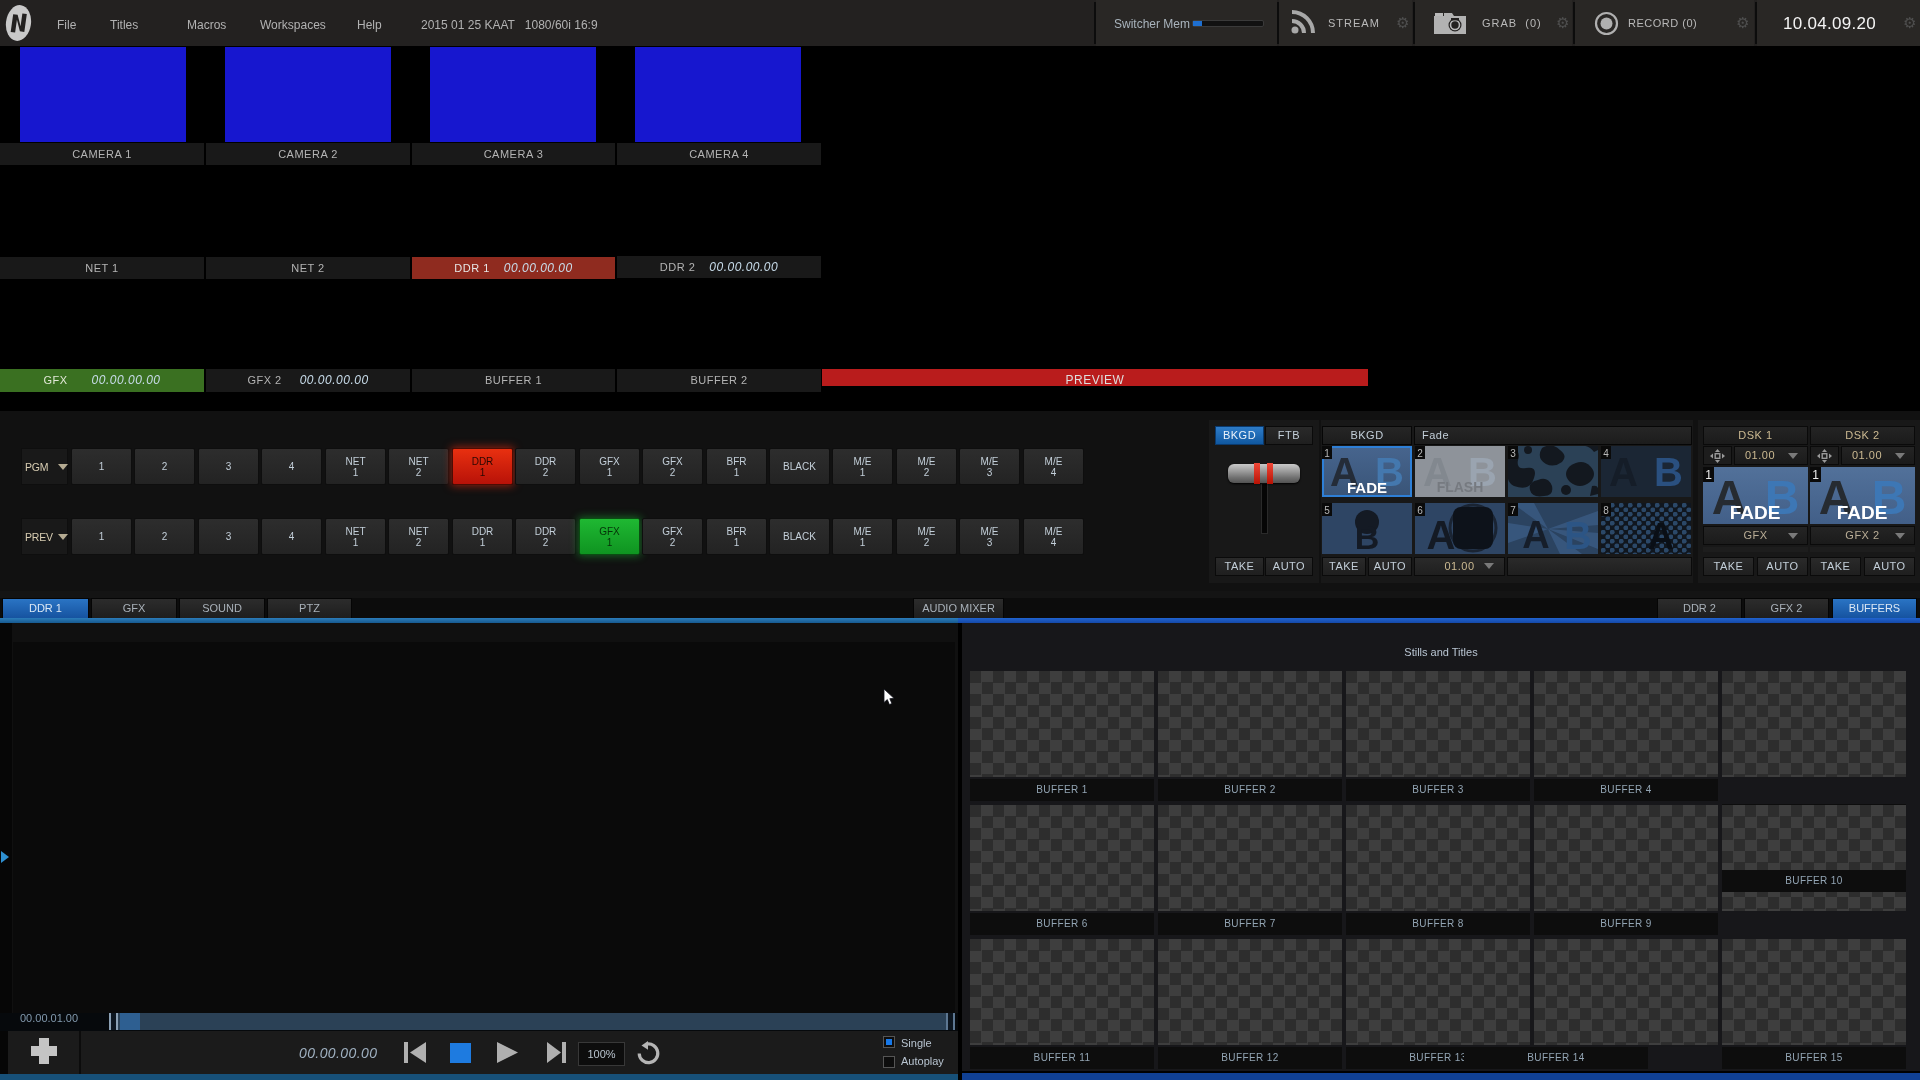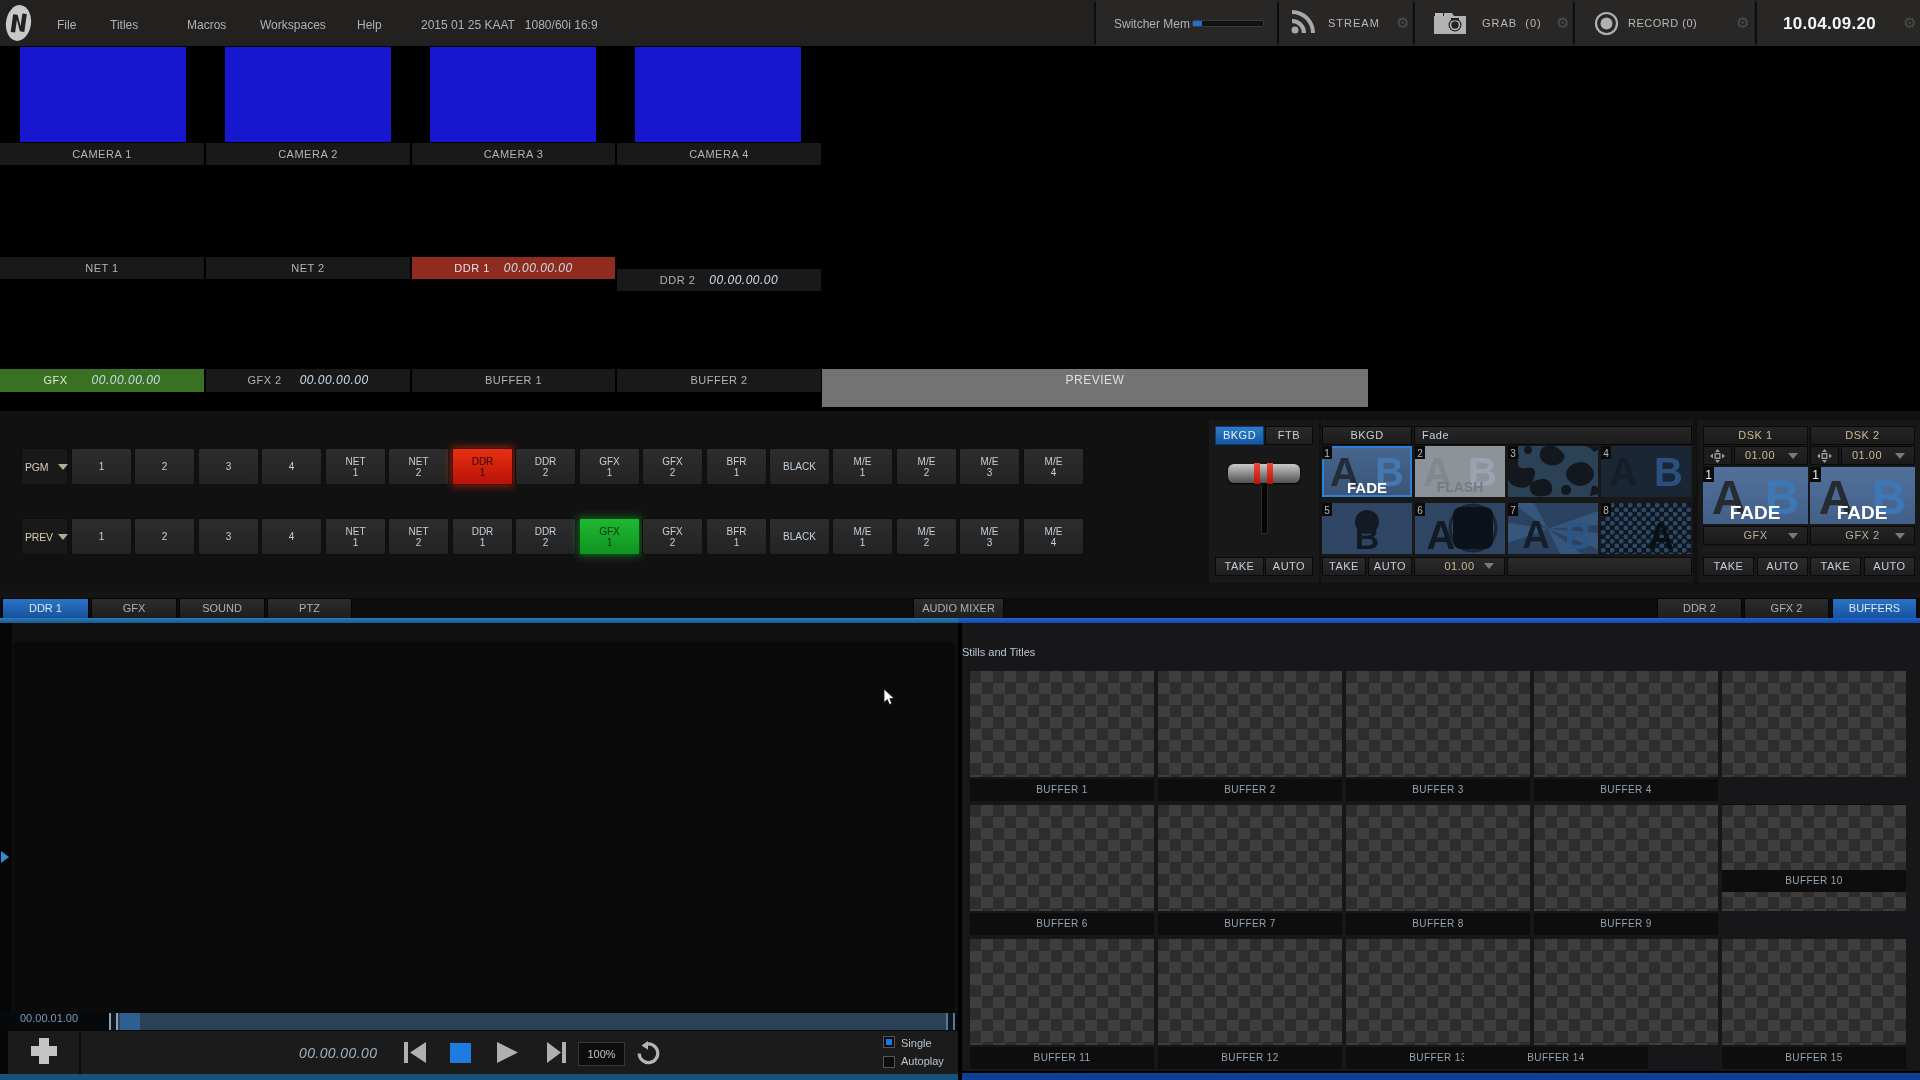--- a/index.html
+++ b/index.html
@@ -73,40 +73,40 @@
 </svg>
 <div class="abs" style="left:1482px;top:17px;font-size:11px;color:#b9b9b9;letter-spacing:1px">GRAB&nbsp;&nbsp;(0)</div>
 <div class="abs gear" style="left:1556px">⚙</div>
 
 <svg class="abs" style="left:1594px;top:11px" width="25" height="25" viewBox="0 0 25 25">
 <circle cx="12.5" cy="12.5" r="10.5" fill="none" stroke="#b0b0b0" stroke-width="2.2"></circle>
 <circle cx="12.5" cy="12.5" r="6" fill="#b0b0b0"></circle>
 </svg>
 <div class="abs" style="left:1628px;top:17px;font-size:11px;color:#b9b9b9;letter-spacing:0.5px">RECORD (0)</div>
 <div class="abs gear" style="left:1736px">⚙</div>
-<div class="abs" style="left:1783px;top:14px;font-size:17px;font-weight:bold;color:#f4f4f4;letter-spacing:0.3px">10.04.09.20</div>
+<div class="abs" style="left:1783px;top:14px;font-size:17px;font-weight:normal;color:#f4f4f4;letter-spacing:0.3px">10.04.09.20</div>
 <div class="abs gear" style="left:1903px">⚙</div>
 
 <div class="abs" style="left:20px;top:47px;width:166px;height:95px;background:#1717cf"></div>
 <div class="abs" style="left:225px;top:47px;width:166px;height:95px;background:#1717cf"></div>
 <div class="abs" style="left:430px;top:47px;width:166px;height:95px;background:#1717cf"></div>
 <div class="abs" style="left:635px;top:47px;width:166px;height:95px;background:#1717cf"></div>
 <div class="abs mlabel" style="left:0;top:143px;width:204px">CAMERA 1</div>
 <div class="abs mlabel" style="left:206px;top:143px;width:204px">CAMERA 2</div>
 <div class="abs mlabel" style="left:412px;top:143px;width:203px">CAMERA 3</div>
 <div class="abs mlabel" style="left:617px;top:143px;width:204px">CAMERA 4</div>
 <div class="abs mlabel" style="left:0;top:257px;width:204px">NET 1</div>
 <div class="abs mlabel" style="left:206px;top:257px;width:204px">NET 2</div>
 <div class="abs mlabel" style="left:412px;top:257px;width:203px;background:#8f2b1f;color:#e6e6e6"><span style="margin-right:14px">DDR 1</span><span class="tc">00.00.00.00</span></div>
-<div class="abs mlabel" style="left:617px;top:269px;width:204px"><span style="margin-right:14px">DDR 2</span><span class="tc">00.00.00.00</span></div>
+<div class="abs mlabel" style="left:617px;top:256px;width:204px"><span style="margin-right:14px">DDR 2</span><span class="tc">00.00.00.00</span></div>
 <div class="abs mlabel" style="left:0;top:369px;width:204px;height:23px;line-height:23px;background:#3a7021;color:#e2e8d8"><span style="margin-right:24px">GFX</span><span class="tc">00.00.00.00</span></div>
 <div class="abs mlabel" style="left:206px;top:369px;width:204px;height:23px;line-height:23px"><span style="margin-right:18px">GFX 2</span><span class="tc">00.00.00.00</span></div>
 <div class="abs mlabel" style="left:412px;top:369px;width:203px;height:23px;line-height:23px">BUFFER 1</div>
 <div class="abs mlabel" style="left:617px;top:369px;width:204px;height:23px;line-height:23px">BUFFER 2</div>
-<div class="abs mlabel" style="left:822px;top:369px;width:546px;height:38px;line-height:23px;background:#737373;color:#dfdfdf;font-size:12px">PREVIEW</div>
+<div class="abs mlabel" style="left:822px;top:369px;width:546px;height:17px;line-height:23px;background:#b91c1c;color:#dfdfdf;font-size:12px">PREVIEW</div>
 
 
 <div class="abs" id="switcher" style="left:0;top:411px;width:1920px;height:180px;background:#111"></div>
 <div class="abs" style="left:21px;top:37px;width:47px;height:36px;z-index:2"></div>
 
 <div id="swrows">
       <div class="abs" style="left:21px;top:448px;width:47px;height:37px;background:#191919;border:1px solid #0e0e0e"></div>
       <div class="abs" style="left:25px;top:461px;color:#d8cdb2;font-size:10.5px;letter-spacing:-0.2px">PGM</div>
       <div class="abs" style="left:58px;top:464px;width:0;height:0;border-left:5px solid transparent;border-right:5px solid transparent;border-top:6px solid #b5ab92"></div>
       <div class="swbtn" style="left:71px;top:448px">1</div>
@@ -371,21 +371,21 @@
     </svg>
 <div class="abs" style="left:883px;top:1036px;width:12px;height:12px;background:#0d0d0d;border:1px solid #555;padding:2px">
       <div style="width:6px;height:6px;background:#1778e8"></div>
     </div>
 <div class="abs" style="left:901px;top:1037px;font-size:11px;color:#b8c4d0">Single</div>
 <div class="abs" style="left:883px;top:1056px;width:12px;height:12px;background:#0d0d0d;border:1px solid #555"></div>
 <div class="abs" style="left:901px;top:1055px;font-size:11px;color:#b8c4d0">Autoplay</div>
 <div class="abs" style="left:0;top:1074px;width:958px;height:6px;background:#175078"></div>
 
 <div class="abs" style="left:962px;top:623px;width:958px;height:448px;background:#17171a"></div>
-<div class="abs" style="left:962px;top:646px;width:958px;height:14px;font-size:11px;color:#b9c5d2;">Stills and Titles</div>
+<div class="abs" style="left:962px;top:646px;width:958px;height:14px;font-size:11px;color:#b9c5d2;text-align:center">Stills and Titles</div>
 <div id="buffers">
       <div class="checker" style="left:970px;top:671px"></div>
       <div class="buflabel" style="left:970px;top:779px;width:184px">BUFFER 1</div>
       <div class="checker" style="left:1158px;top:671px"></div>
       <div class="buflabel" style="left:1158px;top:779px;width:184px">BUFFER 2</div>
       <div class="checker" style="left:1346px;top:671px"></div>
       <div class="buflabel" style="left:1346px;top:779px;width:184px">BUFFER 3</div>
       <div class="checker" style="left:1534px;top:671px"></div>
       <div class="buflabel" style="left:1534px;top:779px;width:184px">BUFFER 4</div>
       <div class="checker" style="left:1722px;top:671px"></div>

